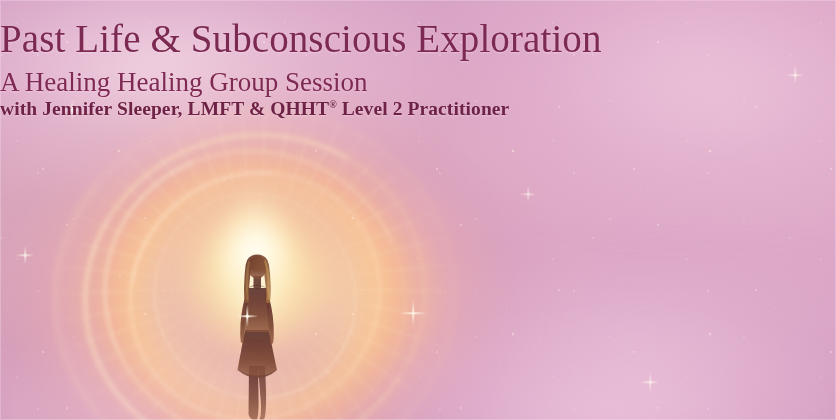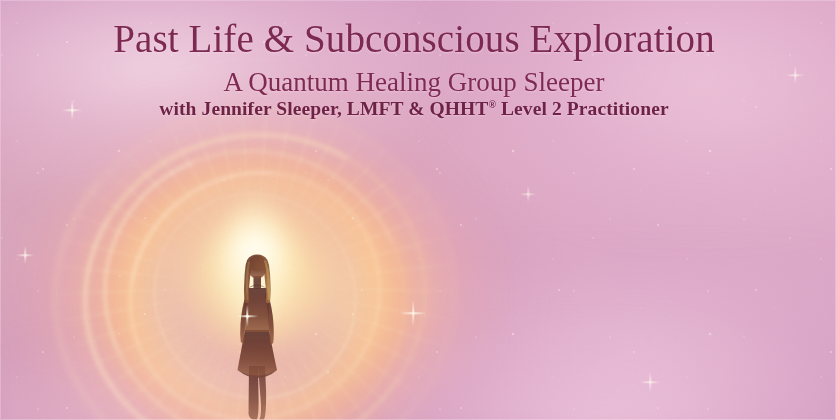--- a/index.html
+++ b/index.html
@@ -288,21 +288,21 @@
     border-radius: 50%;
     background: radial-gradient(closest-side, rgba(255,255,252,1), rgba(255,244,218,0.5) 50%, transparent 85%);
     filter: blur(0.6px);
   }
 
   
   .text-block {
     position: absolute;
     left: 0; right: 8px;
     top: 18px;
-    text-align: center;
+    text-align: left;
     z-index: 20;
   }
   .title-main {
     font-size: 39px;
     line-height: 1.06;
     color: #7c2a52;
     letter-spacing: 0.1px;
     text-shadow: 0 1px 2px rgba(255,228,242,0.45);
   }
   .title-sub {
@@ -460,19 +460,19 @@
     </div>
   <div class="big-star" style="left:520px; top:186px; width:16px; height:16px; opacity:.6;">
       <i></i>
     </div>
 
   <div class="vignette"></div>
   <div class="edge-light"></div>
 
   <div class="text-block">
     <div class="title-main">Past Life &amp; Subconscious Exploration</div>
-    <div class="title-sub">A Quantum Healing Group Sleeper</div>
+    <div class="title-sub">A Healing Healing Group Session</div>
     <div class="title-presenter">
       <span>with Jennifer Sleeper, LMFT &amp; QHHT</span><span class="reg">®</span><span> Level 2 Practitioner</span>
     </div>
   </div>
 
 </div>
 
 </body></html>

